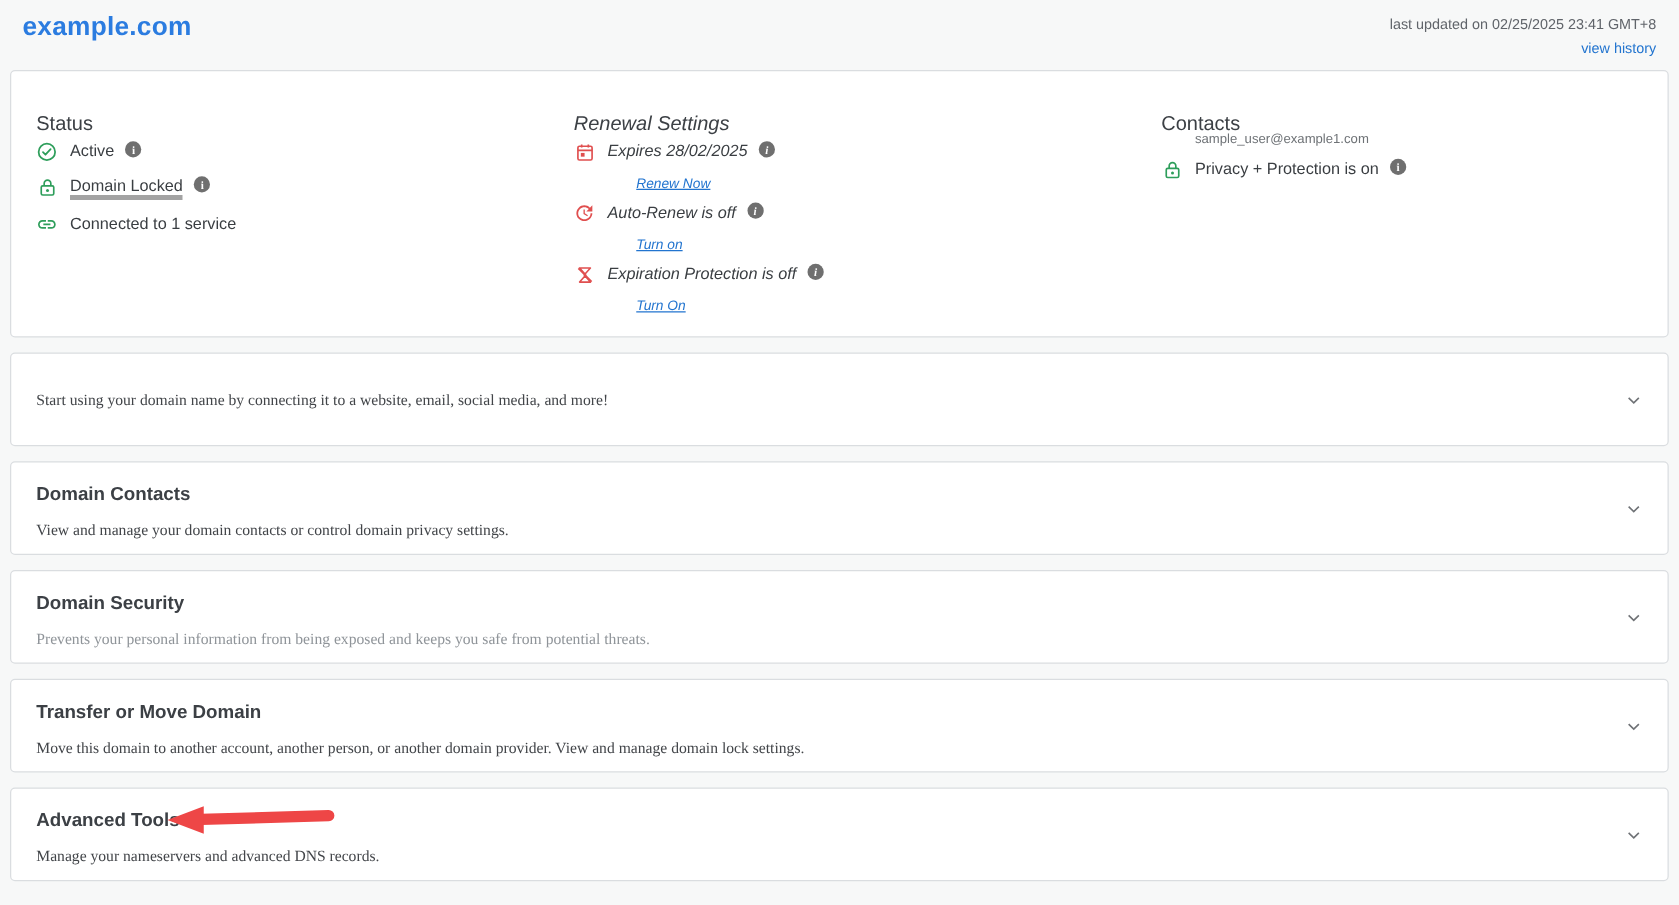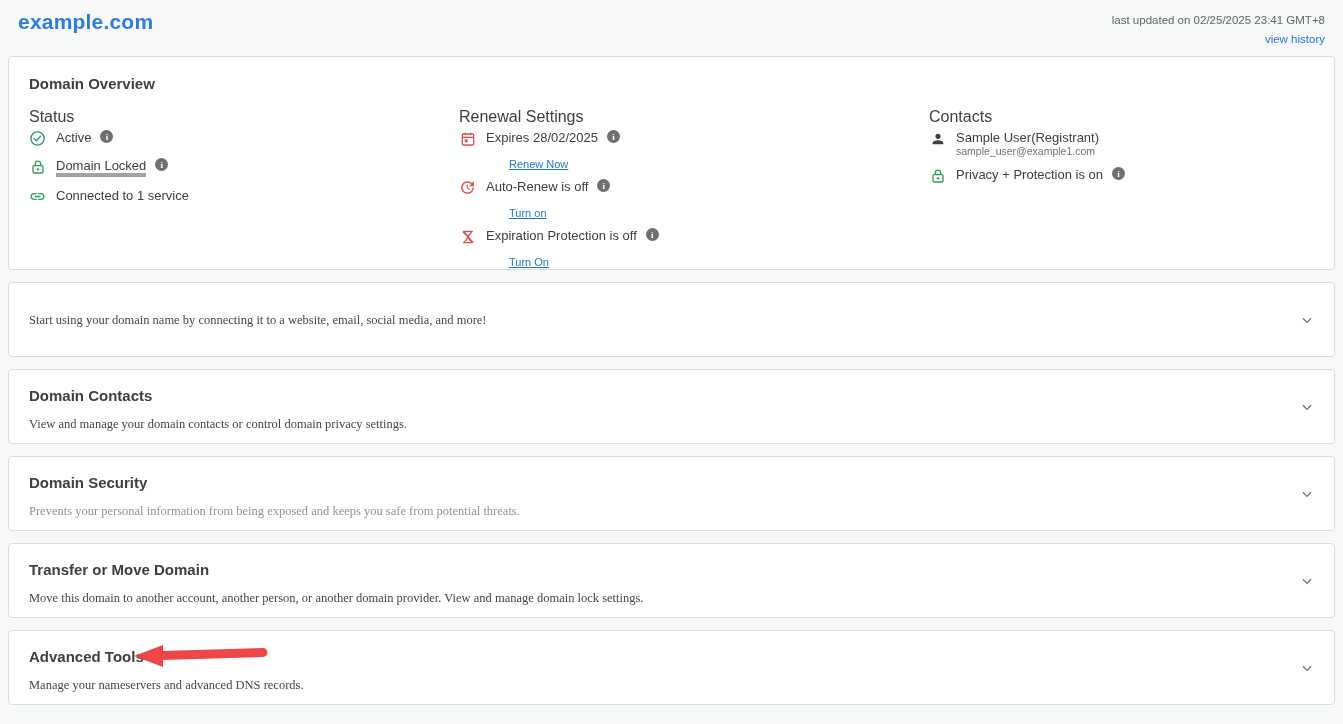--- a/index.html
+++ b/index.html
@@ -20,21 +20,21 @@
   .view-history { display:inline-block; margin-top:7px; font-size:11.5px; color:#2274cf; cursor:pointer; }
   
   .card {
     background:#fff; border:1px solid #dadde0; border-radius:4px;
     margin:0 8px 12px 8px; position:relative;
   }
   .overview-card { padding:18px 20px 20px 20px; height:214px; }
   .card-title { font-size:15px; font-weight:700; color:#3c4045; }
   .overview-cols { display:flex; margin-top:16px; }
   .col-status { width:430px; }
-  .col-renewal { width:470px; }
+  .col-renewal { width:470px;font-style:italic; }
   .col-contacts { flex:1; }
   .col-heading { font-size:16px; color:#3c4045; margin-bottom:4px; }
   .item-row { display:flex; align-items:flex-start; margin-bottom:11px; }
   .item-row .ic { width:17px; height:17px; margin-right:10px; flex:0 0 17px; display:flex; align-items:center; justify-content:center; }
   .item-label { font-size:13px; color:#3a3e42; }
   .item-label.tooltip-underline { border-bottom:4px solid #a3a3a3; cursor:pointer; }
   .info-dot {
     width:13px; height:13px; border-radius:50%; background:#6f6f6f; color:#fff;
     font-size:9px; font-weight:700; display:inline-flex; align-items:center; justify-content:center;
     margin-left:9px; cursor:pointer; font-family:"Liberation Serif", serif;
@@ -54,21 +54,20 @@
 
 <div class="top-header">
   <div class="domain-title">example.com</div>
   <div class="header-right">
     <div class="last-updated">last updated on 02/25/2025 23:41 GMT+8</div>
     <span class="view-history">view history</span>
   </div>
 </div>
 
 <div class="card overview-card">
-  <div class="card-title">Domain Overview</div>
   <div class="overview-cols">
 
     <div class="col-status">
       <div class="col-heading">Status</div>
 
       <div class="item-row">
         <span class="ic">
           <svg width="17" height="17" viewBox="0 0 24 24">
               <circle cx="12" cy="12" r="9.3" fill="none" stroke="#2e9e5b" stroke-width="2"></circle>
               <path d="M7.6 12.4l2.8 2.8 5.8-6.3" fill="none" stroke="#2e9e5b" stroke-width="2" stroke-linecap="round" stroke-linejoin="round"></path>
@@ -138,28 +137,20 @@
         </span>
         <span class="item-label">Expiration Protection is off</span>
         <span class="info-dot">i</span>
       </div>
       <span class="sub-link">Turn On</span>
     </div>
 
     <div class="col-contacts">
       <div class="col-heading">Contacts</div>
 
-      <div class="item-row" style="margin-bottom:6px;">
-        <span class="ic">
-          <svg width="16" height="16" viewBox="0 0 24 24" fill="#3d4044">
-              <path d="M12 12c2.21 0 4-1.79 4-4s-1.79-4-4-4-4 1.79-4 4 1.79 4 4 4zm0 2c-2.67 0-8 1.34-8 4v2h16v-2c0-2.66-5.33-4-8-4z"></path>
-            </svg>
-        </span>
-        <span class="item-label">Sample User(Registrant)</span>
-      </div>
       <div class="contact-email">sample_user@example1.com</div>
 
       <div class="item-row">
         <span class="ic">
           <svg width="16" height="16" viewBox="0 0 24 24">
               <rect x="4.5" y="10" width="15" height="11" rx="1.8" fill="none" stroke="#2e9e5b" stroke-width="2"></rect>
               <path d="M8 10V7.2A4 4 0 0 1 16 7.2V10" fill="none" stroke="#2e9e5b" stroke-width="2"></path>
               <circle cx="12" cy="15.5" r="1.8" fill="#2e9e5b"></circle>
             </svg>
         </span>

